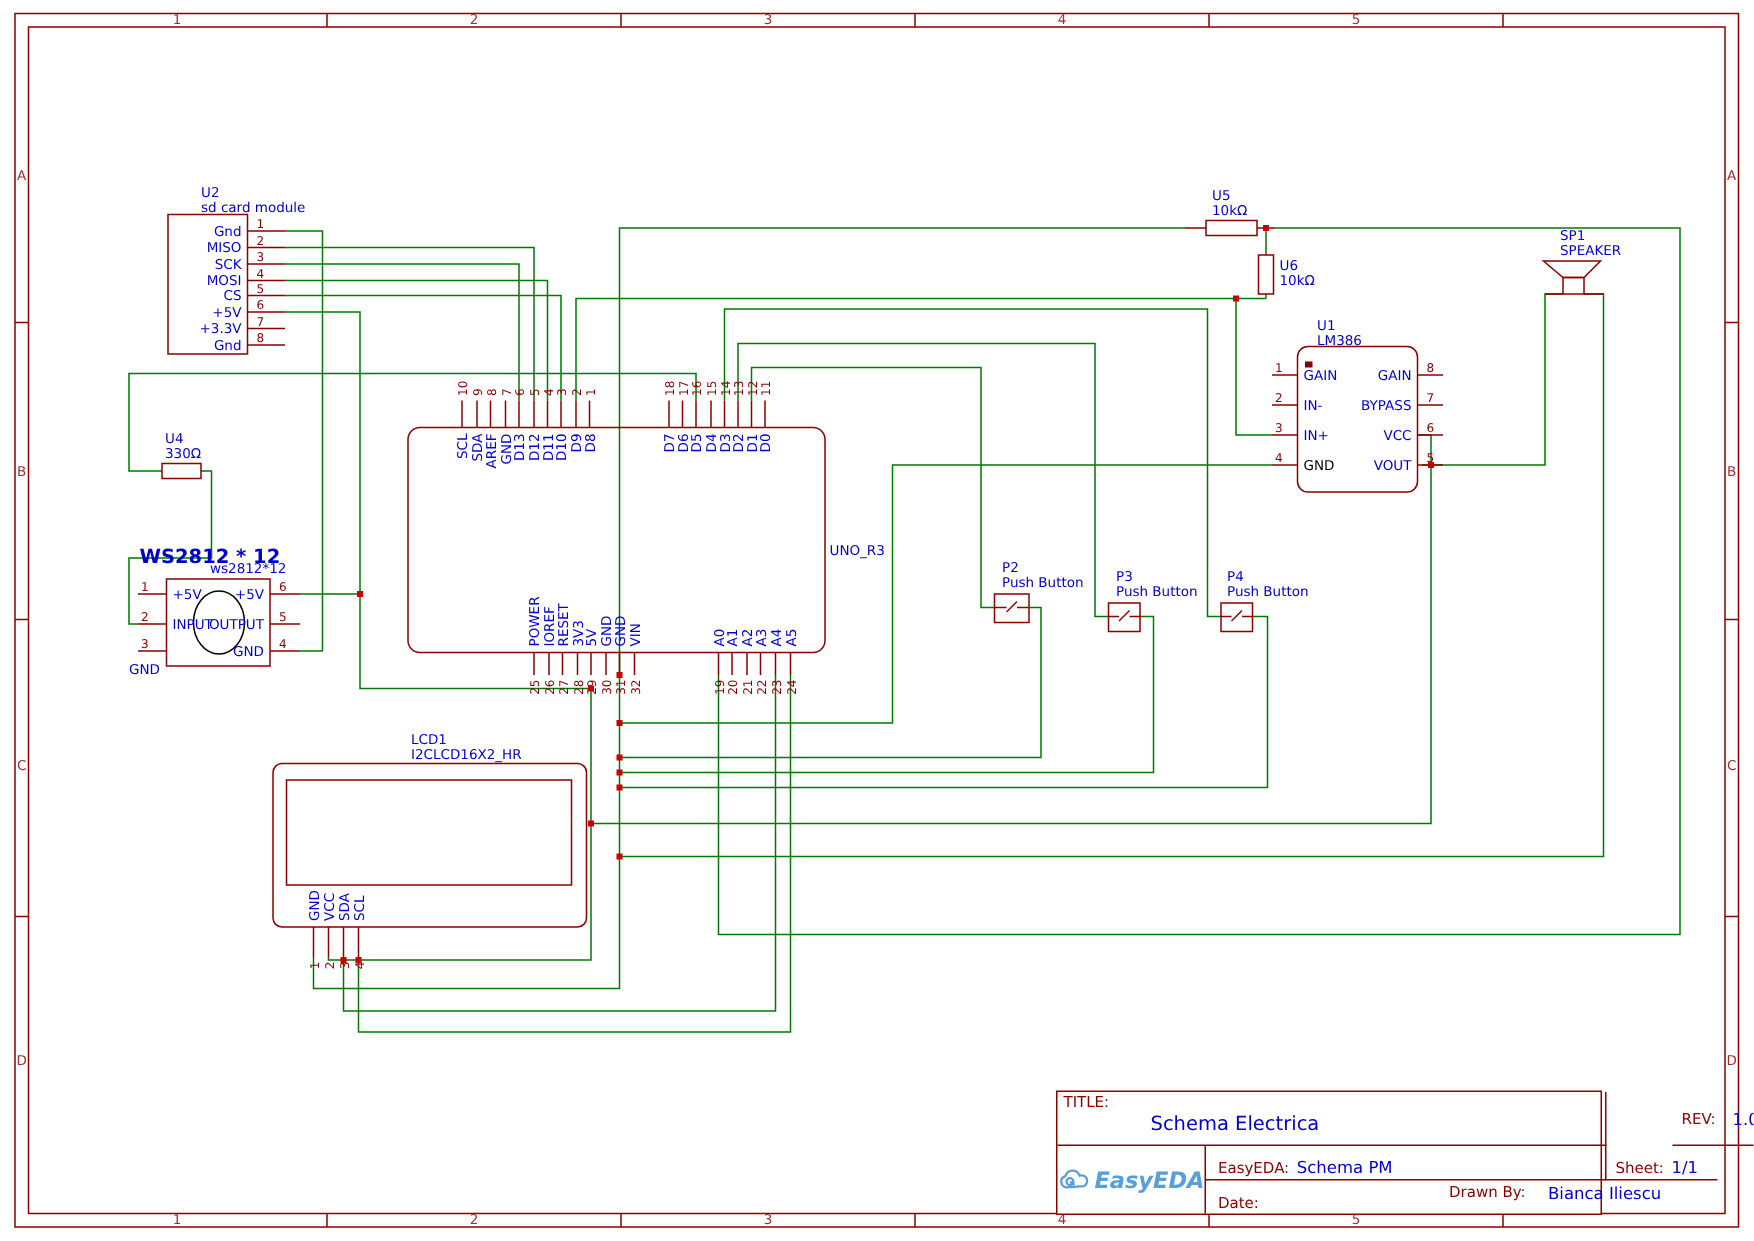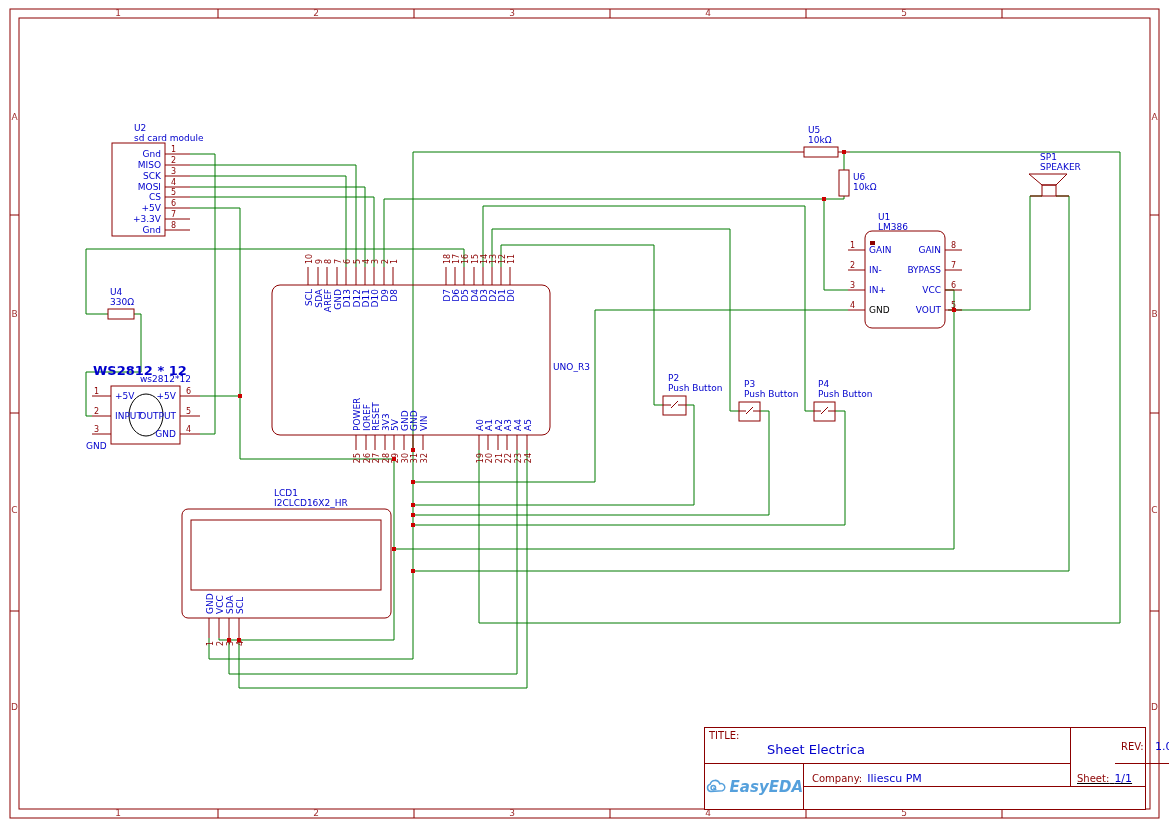--- a/index.html
+++ b/index.html
@@ -2,28 +2,28 @@
 <html><head>
 <meta charset="utf-8">
 <style>
   :root{ --fr:#8B0000; }
   html,body{margin:0;padding:0;background:#ffffff;}
   body{width:1169px;height:827px;position:relative;overflow:hidden;
        font-family:"DejaVu Sans", sans-serif;}
   #stage{position:absolute;left:0;top:0;width:1169px;height:827px;}
   svg text{font-family:"DejaVu Sans", sans-serif;}
   
-  #titleblock{position:absolute;left:704px;top:727px;width:442px;height:83px;
+  #titleblock{position:absolute;left:704px;top:727px;width:364px;height:83px;
     border:1px solid var(--fr);box-sizing:border-box;background:#fff;}
   .tb-cell{position:absolute;box-sizing:border-box;}
   #tb-title{left:0;top:0;width:366px;height:36px;border-right:1px solid var(--fr);border-bottom:1px solid var(--fr);}
   #tb-rev{left:366px;top:0;width:74px;height:36px;border-bottom:1px solid var(--fr);margin-left:44px;}
   #tb-logo{left:0;top:36px;width:99px;height:45px;border-right:1px solid var(--fr);display:flex;align-items:center;justify-content:center;gap:2px;}
   #tb-company{left:99px;top:36px;width:267px;height:23px;border-right:1px solid var(--fr);border-bottom:1px solid var(--fr);padding:3px 0 0 8px;}
-  #tb-sheet{left:366px;top:36px;width:74px;height:23px;border-bottom:1px solid var(--fr);padding:3px 0 0 6px;text-decoration:underline;}
+  #tb-sheet{left:366px;top:36px;width:74px;height:23px;border-bottom:1px solid var(--fr);padding:3px 0 0 6px;}
   #tb-date{left:99px;top:59px;width:341px;height:22px;padding:3px 0 0 8px;}
   .tb-label{color:var(--fr);font-size:10px;}
   .tb-value{color:#0000CC;font-size:11px;}
   #tb-title .tb-label{position:absolute;left:4px;top:2px;}
   #tb-title .tb-value{position:absolute;left:62px;top:14px;font-size:13px;}
   #tb-rev .tb-label{position:absolute;left:6px;top:13px;}
   #tb-rev .tb-value{position:absolute;left:40px;top:12px;}
   #tb-sheet .tb-label{display:inline;}
   #tb-date .tb-label{display:inline;}
   .tb-drawn{position:absolute;left:162px;top:3px;}
@@ -479,36 +479,42 @@
       <rect x="411" y="523" width="4" height="4" fill="#CC0000"></rect>
       <rect x="392" y="547" width="4" height="4" fill="#CC0000"></rect>
       <rect x="411" y="569" width="4" height="4" fill="#CC0000"></rect>
       <rect x="227" y="638" width="4" height="4" fill="#CC0000"></rect>
       <rect x="237" y="638" width="4" height="4" fill="#CC0000"></rect>
     </svg>
 
   <div id="titleblock">
     <div id="tb-title" class="tb-cell">
       <span class="tb-label">TITLE:</span>
-      <span class="tb-value">Sheet Electrica</span>
+      <span class="tb-value">Schema Electrica</span>
     </div>
     <div id="tb-rev" class="tb-cell">
       <span class="tb-label">REV:</span>
       <span class="tb-value">1.0</span>
     </div>
     <div id="tb-logo" class="tb-cell">
       <svg width="30" height="20" viewBox="0 0 30 20">
         <path d="M8 16 a5 5 0 0 1 -1 -9.8 a6.5 6.5 0 0 1 12.5 -0.5 a4.8 4.8 0 0 1 3.5 9.3 z" fill="none" stroke="#55A0DC" stroke-width="2"></path>
         <circle cx="11" cy="11" r="3" fill="none" stroke="#55A0DC" stroke-width="2"></circle>
         <path d="M11 11 l4 3" stroke="#55A0DC" stroke-width="2"></path>
       </svg>
       <span id="logo-text">EasyEDA</span>
     </div>
     <div id="tb-company" class="tb-cell">
-      <span class="tb-label">Company:</span>
-      <span class="tb-value">Iliescu PM</span>
+      <span class="tb-label">EasyEDA:</span>
+      <span class="tb-value">Schema PM</span>
     </div>
     <div id="tb-sheet" class="tb-cell">
       <span class="tb-label">Sheet:</span>
       <span class="tb-value">1/1</span>
     </div>
+    <div id="tb-date" class="tb-cell">
+      <span class="tb-label">Date:</span>
+      <span class="tb-value"></span>
+      <span class="tb-label tb-drawn">Drawn By:</span>
+      <span class="tb-value tb-drawnval">Bianca Iliescu</span>
+    </div>
   </div>
 </div>
 
 </body></html>

